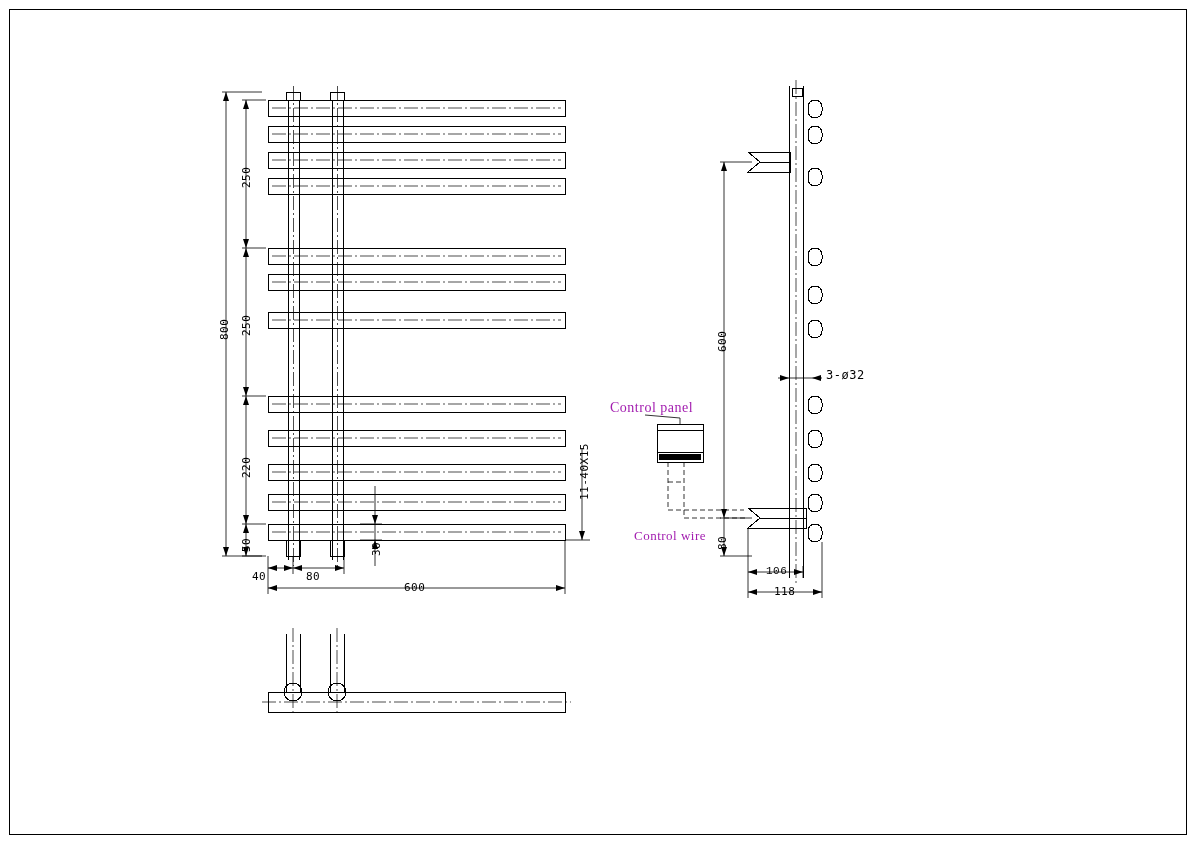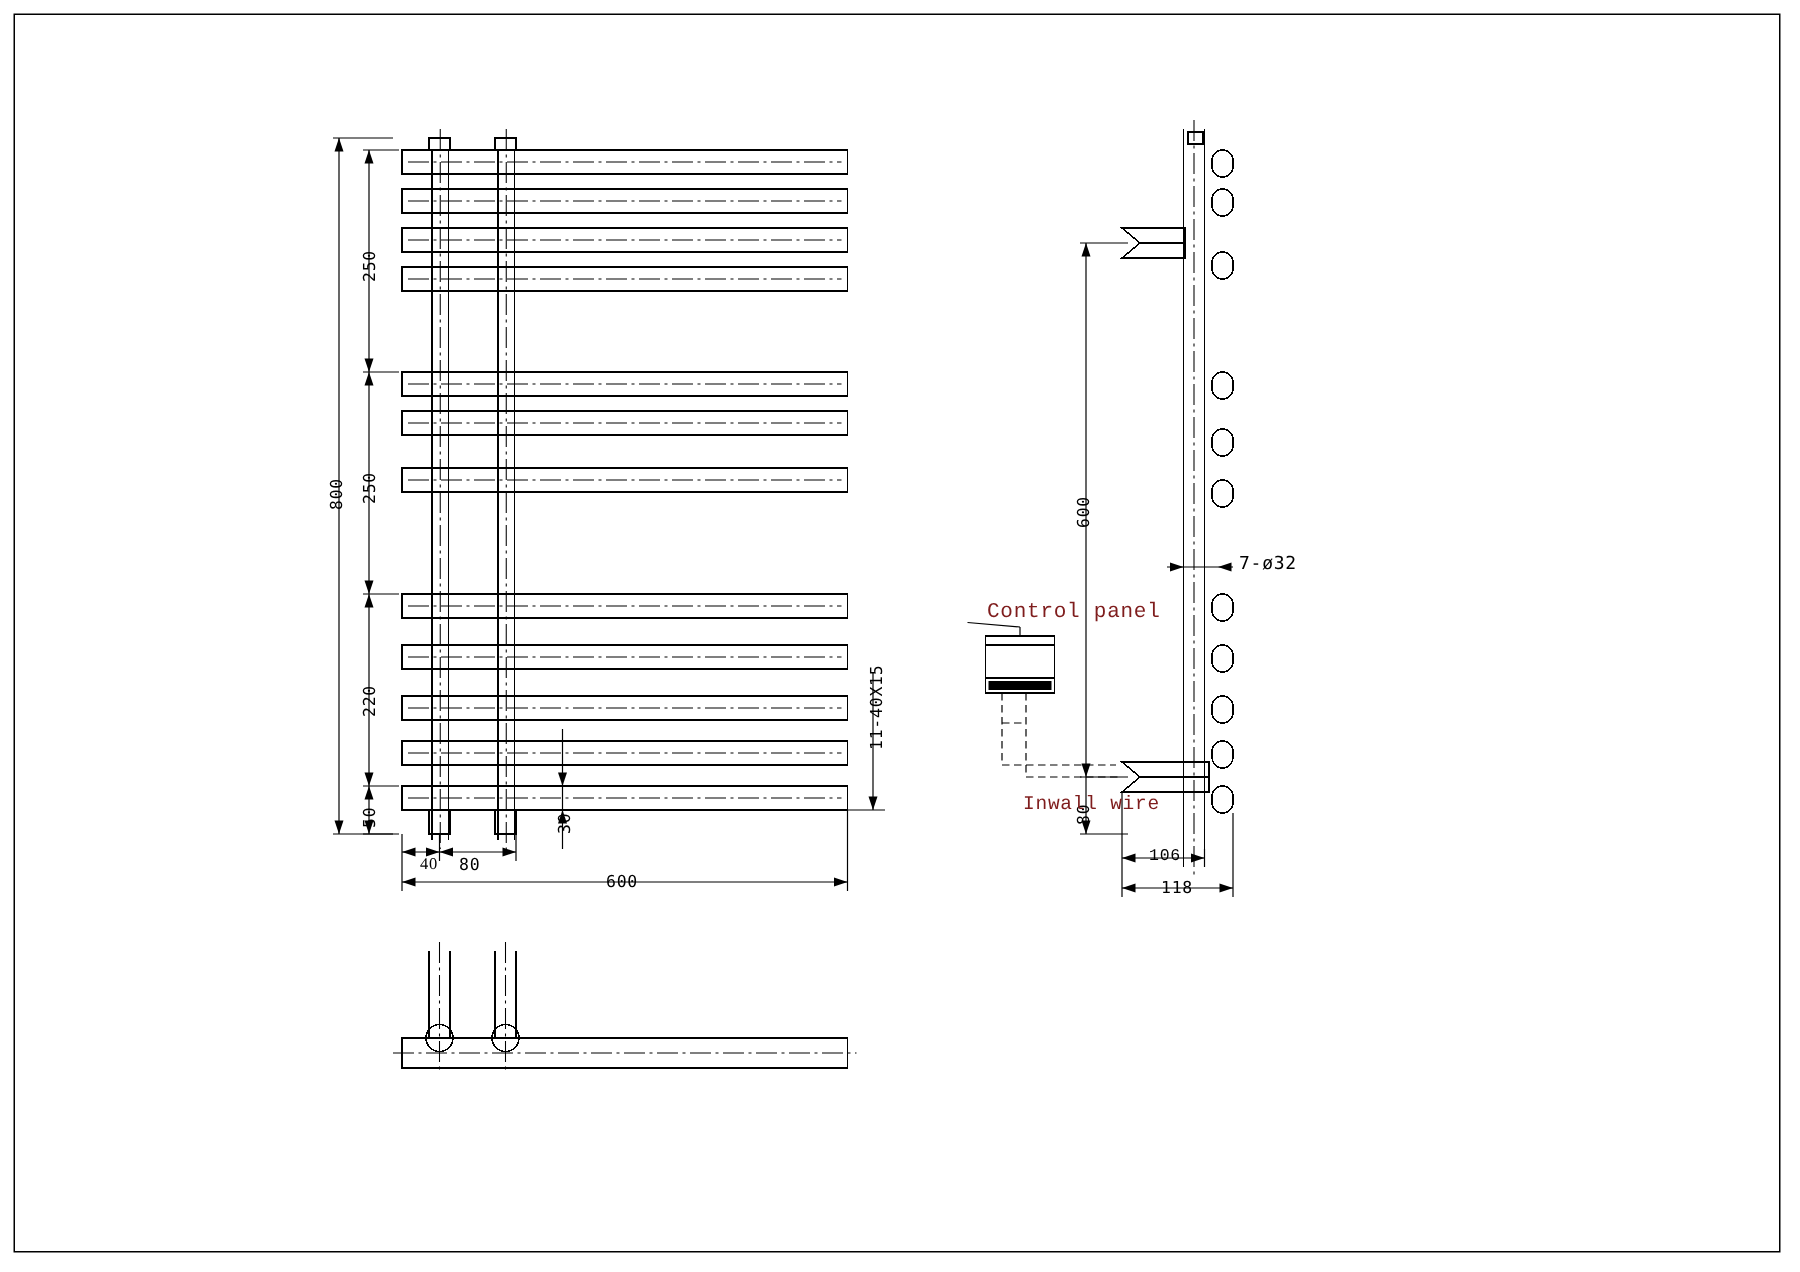--- a/index.html
+++ b/index.html
@@ -33,26 +33,25 @@
     color: #000;
     white-space: nowrap;
     letter-spacing: 0.5px;
   }
   .vert {
     transform-origin: left top;
     transform: rotate(-90deg);
   }
   .label-text {
     position: absolute;
-    font-family: Liberation Mono, monospace;
+    font-family: Liberation Serif, serif;
     font-size: 14px;
-    color: #7f1d1d;
+    color: #a21caf;
     white-space: nowrap;
     letter-spacing: 0.5px;
-    margin-left: 48px;
   }
   svg.draw {
     position: absolute;
     left: 0;
     top: 0;
     width: 1200px;
     height: 848px;
   }
   .ln { stroke: #000; stroke-width: 1; fill: none; shape-rendering: crispEdges; }
   .ln-thin { stroke: #000; stroke-width: 0.8; fill: none; }
@@ -255,28 +254,28 @@
     </g>
 
   </svg>
 
   <div class="dim-text vert" style="left:218px; top:340px;">800</div>
   <div class="dim-text vert" style="left:240px; top:188px;">250</div>
   <div class="dim-text vert" style="left:240px; top:336px;">250</div>
   <div class="dim-text vert" style="left:240px; top:478px;">220</div>
   <div class="dim-text vert" style="left:240px; top:552px;">50</div>
 
-  <div class="dim-text" style="left:280px; top:570px;font-family:Liberation Serif, serif;">40</div>
+  <div class="dim-text" style="left:252px; top:570px;">40</div>
   <div class="dim-text" style="left:306px; top:570px;">80</div>
   <div class="dim-text vert" style="left:370px; top:556px;">30</div>
   <div class="dim-text" style="left:404px; top:581px;">600</div>
   <div class="dim-text vert" style="left:578px; top:500px;">11-40X15</div>
 
   <div class="dim-text vert" style="left:716px; top:352px;">600</div>
   <div class="dim-text vert" style="left:716px; top:550px;">80</div>
   <div class="dim-text" style="left:766px; top:565px;font-family:Liberation Mono, monospace;">106</div>
   <div class="dim-text" style="left:774px; top:585px;text-align:center;">118</div>
-  <div class="dim-text" style="left:826px; top:368px; font-size:12px;">7-ø32</div>
+  <div class="dim-text" style="left:826px; top:368px; font-size:12px;">3-ø32</div>
 
   <div class="label-text" style="left:610px; top:400px;">Control panel</div>
-  <div class="label-text" style="left:634px; top:528px; font-size:13px;">Inwall wire</div>
+  <div class="label-text" style="left:634px; top:528px; font-size:13px;">Control wire</div>
 
 </div>
 
 </body></html>

